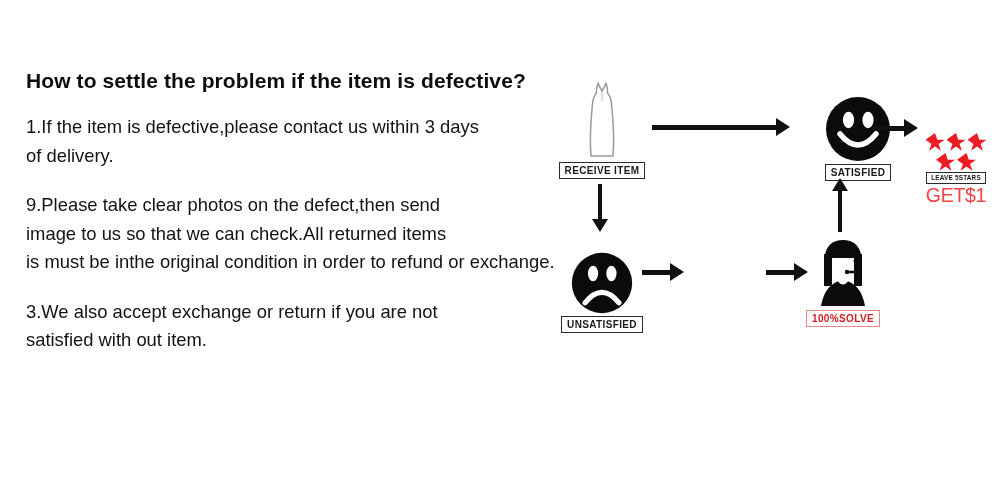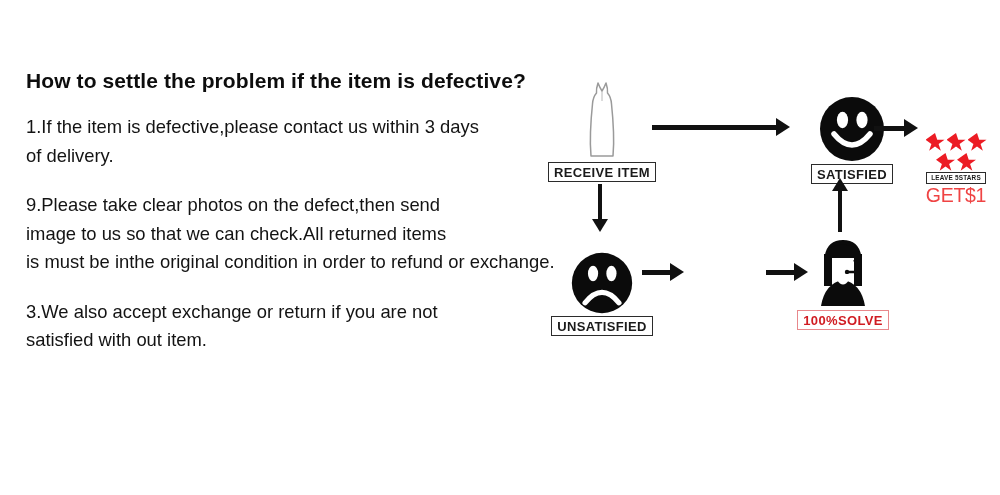--- a/index.html
+++ b/index.html
@@ -46,42 +46,42 @@
     position: absolute;
     left: 556px;
     top: 74px;
     width: 444px;
     height: 270px;
   }
   .node { position: absolute; }
   .node-label {
     border: 1.6px solid #2b2b2b;
     background: #ffffff;
-    font-size: 13px;
+    font-size: 10px;
     font-weight: bold;
     letter-spacing: 0.35px;
     text-align: center;
     padding: 2.5px 5px 2px 5px;
     color: #1a1a1a;
     white-space: nowrap;
     line-height: 1;
   }
   .node-label.red {
     border-color: #e8888c;
     color: #d01c22;
   }
   .node-label.small {
     font-size: 6.4px;
     padding: 2px 4px 1.5px 4px;
     letter-spacing: 0.2px;
   }
 
   
   #node-receive    { left: 0px;   top: 4px;  width: 92px; }
-  #node-satisfied  { left: 248px; top: 6px;  width: 96px; }
+  #node-satisfied  { left: 254px; top: 6px;  width: 96px; }
   #node-stars      { left: 356px; top: 14px; width: 88px; }
   #node-unsatisfied{ left: 0px;   top: 158px; width: 92px; }
   #node-contact    { left: 124px; top: 158px; width: 92px; }
   #node-agent      { left: 240px; top: 152px; width: 94px; }
 
   .icon-wrap {
     display: flex;
     justify-content: center;
     align-items: flex-end;
     height: 84px;

